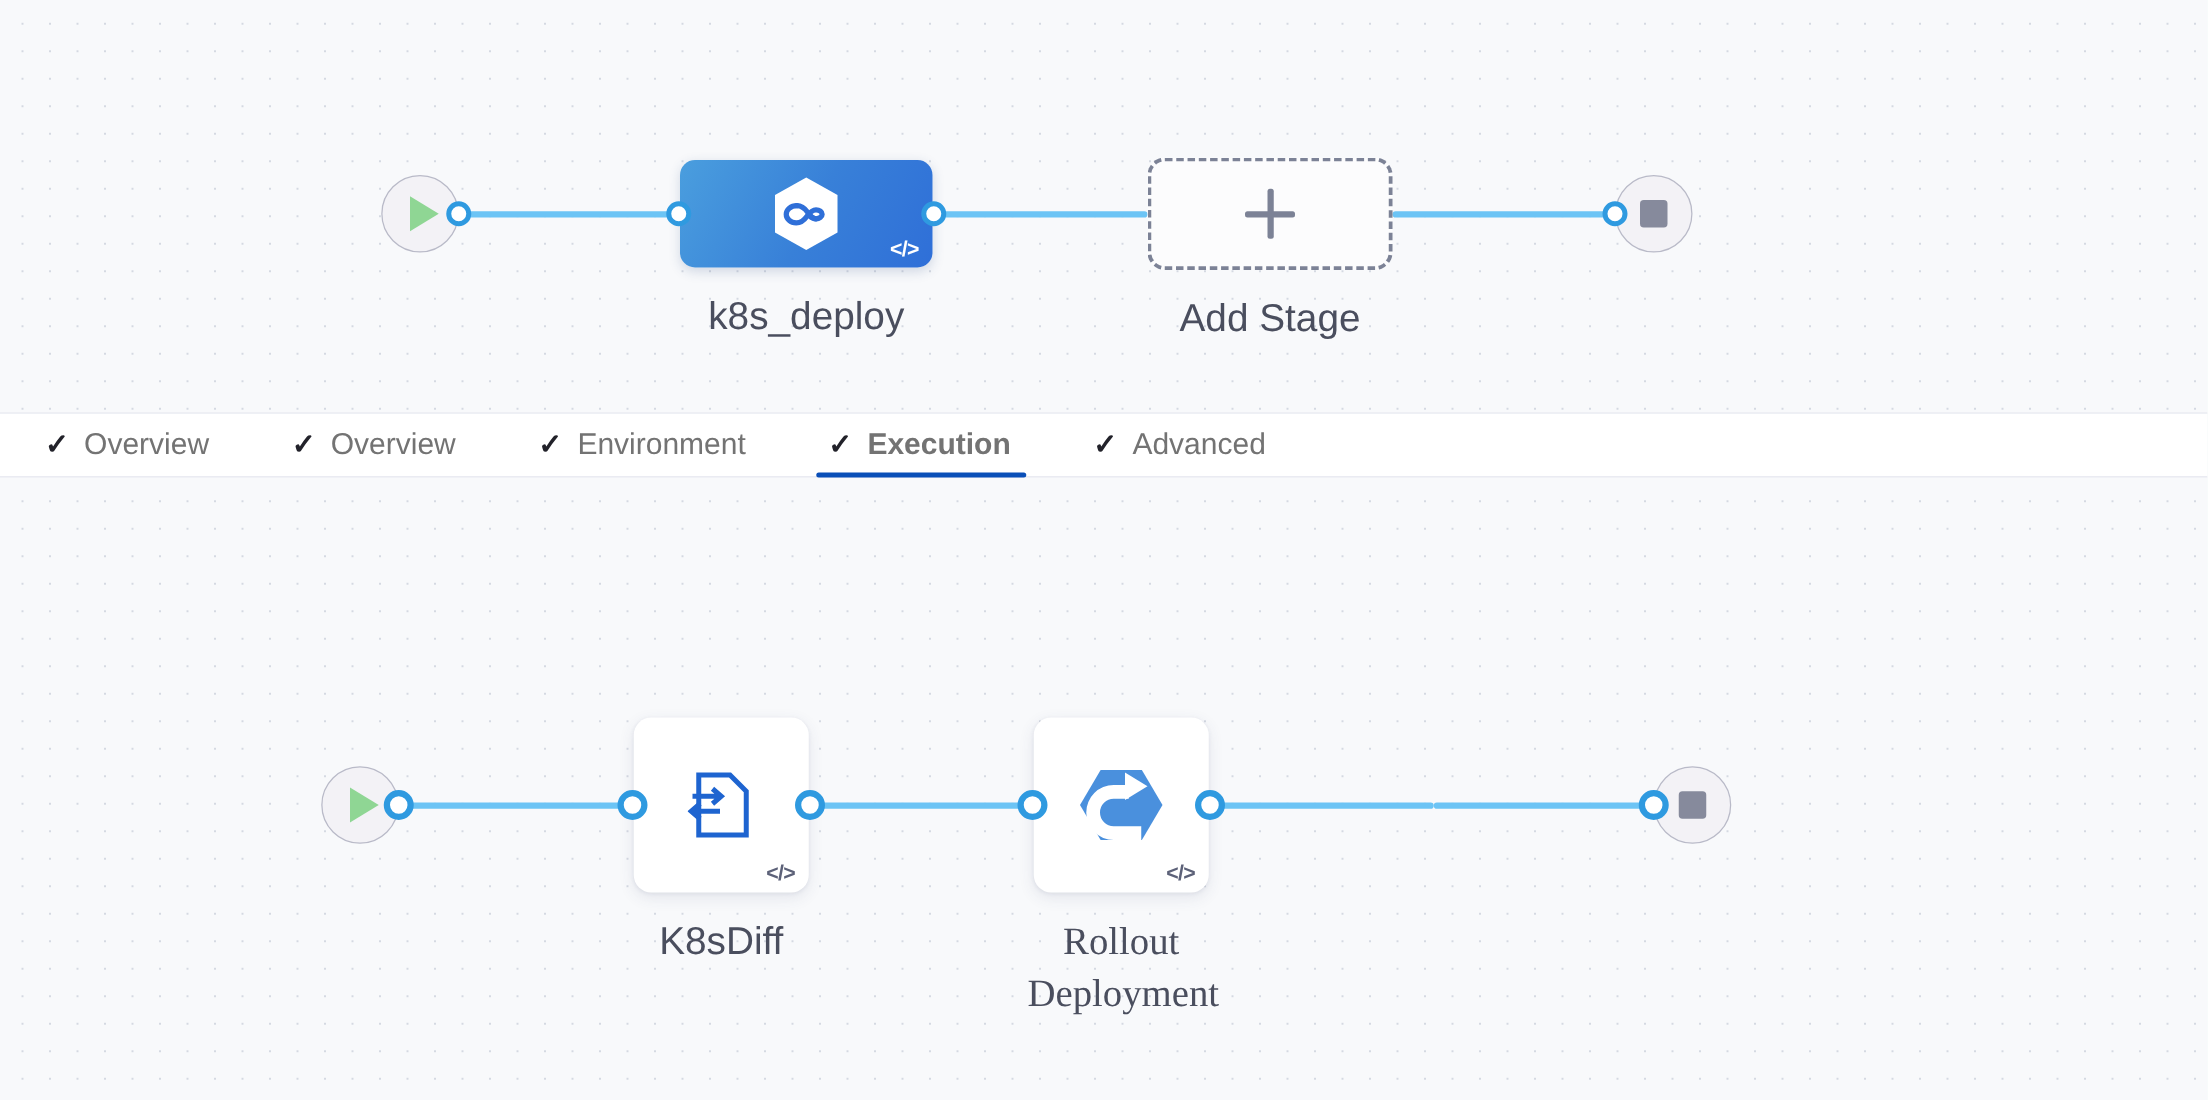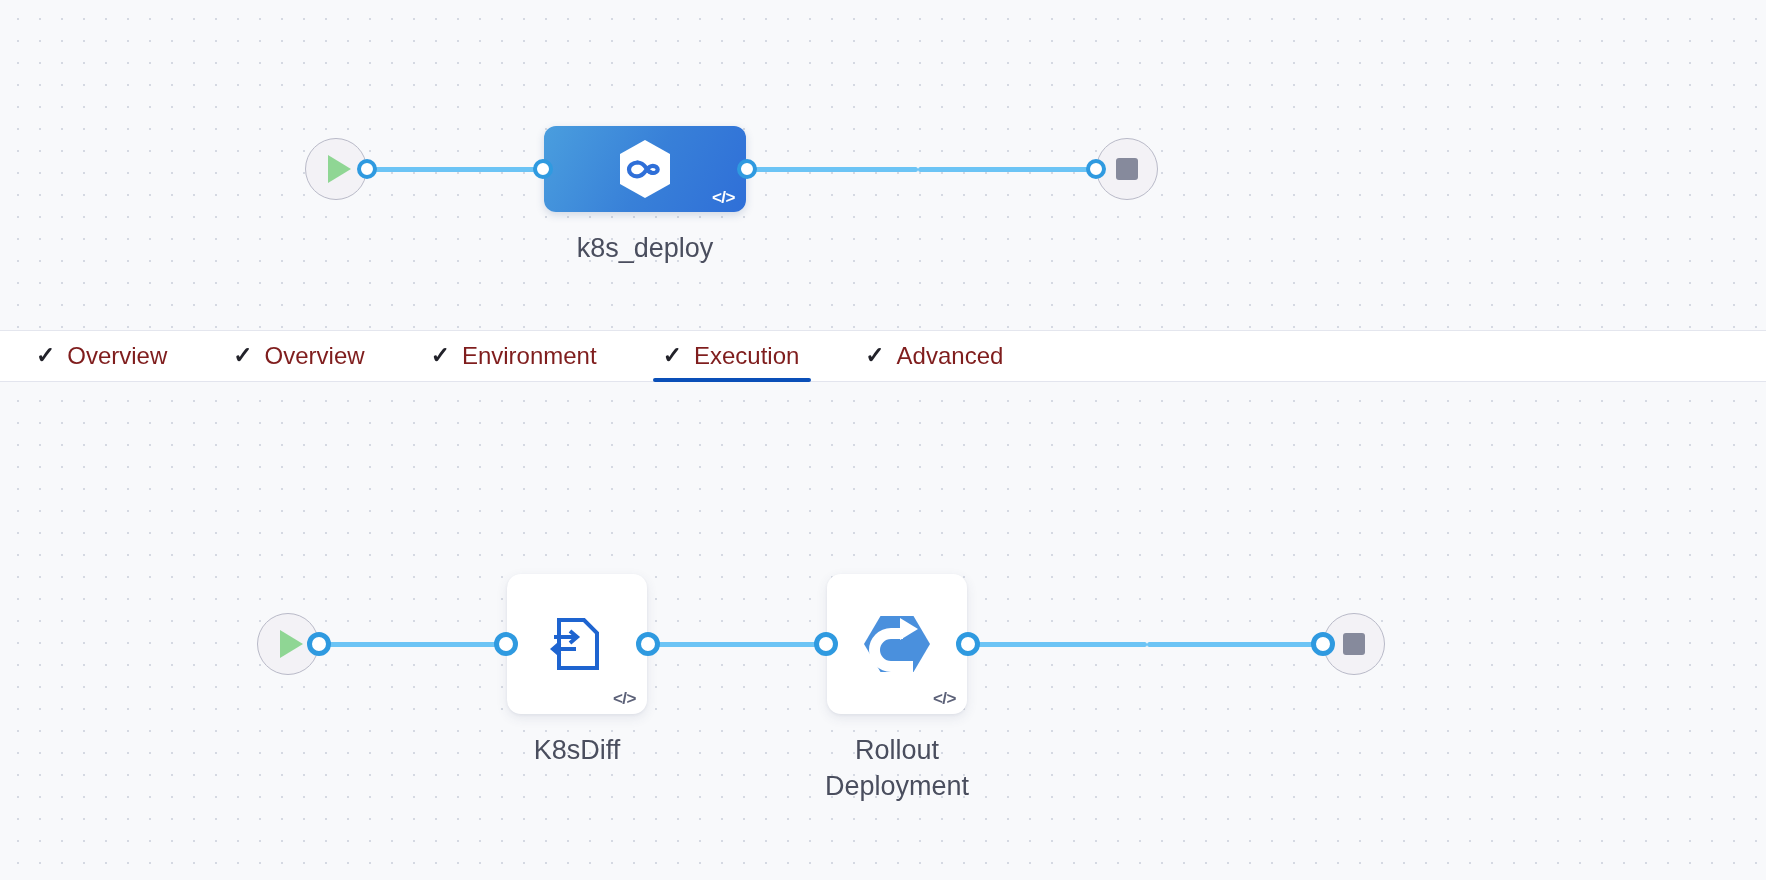--- a/index.html
+++ b/index.html
@@ -72,26 +72,26 @@
     font-size: 23px;
     line-height: 1;
     color: #22222a;
     font-weight: 600;
     letter-spacing: -1px;
     transform: translateY(-1px);
   }
 
   .tab .tab-label {
     font-size: 24px;
-    color: #7f1d1d;
+    color: #737373;
     font-weight: 400;
     white-space: nowrap;
   }
 
-  .tab.active .tab-label { font-weight: 400; text-align: right; }
+  .tab.active .tab-label { font-weight: 700; text-align: right; }
 
   .tab.active::after {
     content: "";
     position: absolute;
     left: 0;
     right: 14px;
     bottom: -1px;
     height: 4px;
     background: #0a4fb8;
     border-radius: 2px;
@@ -110,21 +110,21 @@
     flex-direction: column;
     align-items: center;
   }
 
   .node-label {
     position: absolute;
     top: 100%;
     left: 50%;
     transform: translateX(-50%);
     margin-top: 18px;
-    font-size: 27px;
+    font-size: 31px;
     color: #4a4e5e;
     white-space: nowrap;
     text-align: center;
     line-height: 1.35;
   }
   .node-label.muted { color: #9096a8; }
 
   
   .edge {
     height: 5px;
@@ -295,20 +295,26 @@
           </svg>
           <span class="code-glyph">&lt;/&gt;</span>
           <div class="port port-abs port-left"></div>
           <div class="port port-abs port-right"></div>
         </div>
         <div class="node-label">k8s_deploy</div>
       </div>
 
       <div class="edge" style="width:172px;"></div>
 
+      <div class="node-wrap">
+        <div class="add-node stage-size">
+          <div class="plus"></div>
+        </div>
+        <div class="node-label">Add Stage</div>
+      </div>
 
       <div class="edge" style="width:187px;"></div>
 
       <div class="terminal" style="margin-left:-9px;">
         <div class="stop"></div>
         <div class="port port-abs port-left"></div>
       </div>
 
     </div>
   </div>
@@ -373,21 +379,21 @@
         <div class="step-node">
           <svg width="70" height="64" viewBox="0 0 70 64">
             <path d="M18.5 4 L51.5 4 L68 32 L51.5 60 L18.5 60 L2 32 Z" fill="#4a90dd"></path>
             <path d="M51 60 L29 60 A22 22 0 1 1 29 16 L41 16 L41 27 L29 27 A11 11 0 1 0 29 49 L51 49 Z" fill="#ffffff"></path>
             <path d="M38 6 L56 17 L38 28 Z" fill="#ffffff"></path>
           </svg>
           <span class="code-glyph">&lt;/&gt;</span>
           <div class="port port-abs port-left lg"></div>
           <div class="port port-abs port-right lg"></div>
         </div>
-        <div class="node-label" style="max-width:150px; white-space:normal;">Rollout Deployment</div>
+        <div class="node-label" style="max-width:150px; white-space:normal;font-family:Liberation Serif, serif;">Rollout Deployment</div>
       </div>
 
       <div class="edge" style="width:180px;"></div>
 
 
       <div class="edge" style="width:186px;"></div>
 
       <div class="terminal" style="margin-left:-10px;">
         <div class="stop"></div>
         <div class="port port-abs port-left lg"></div>

